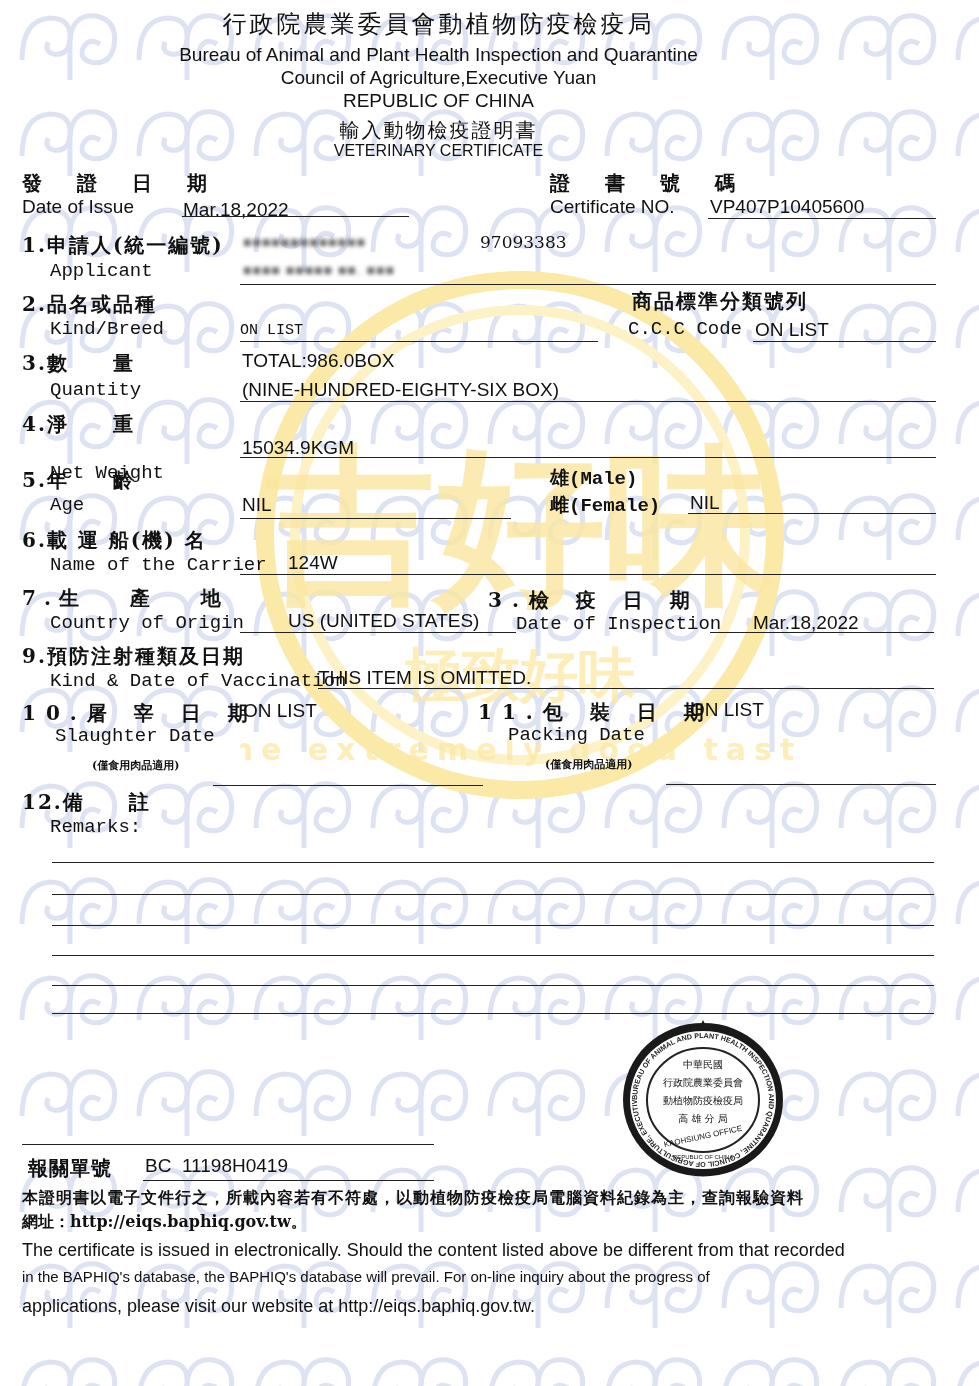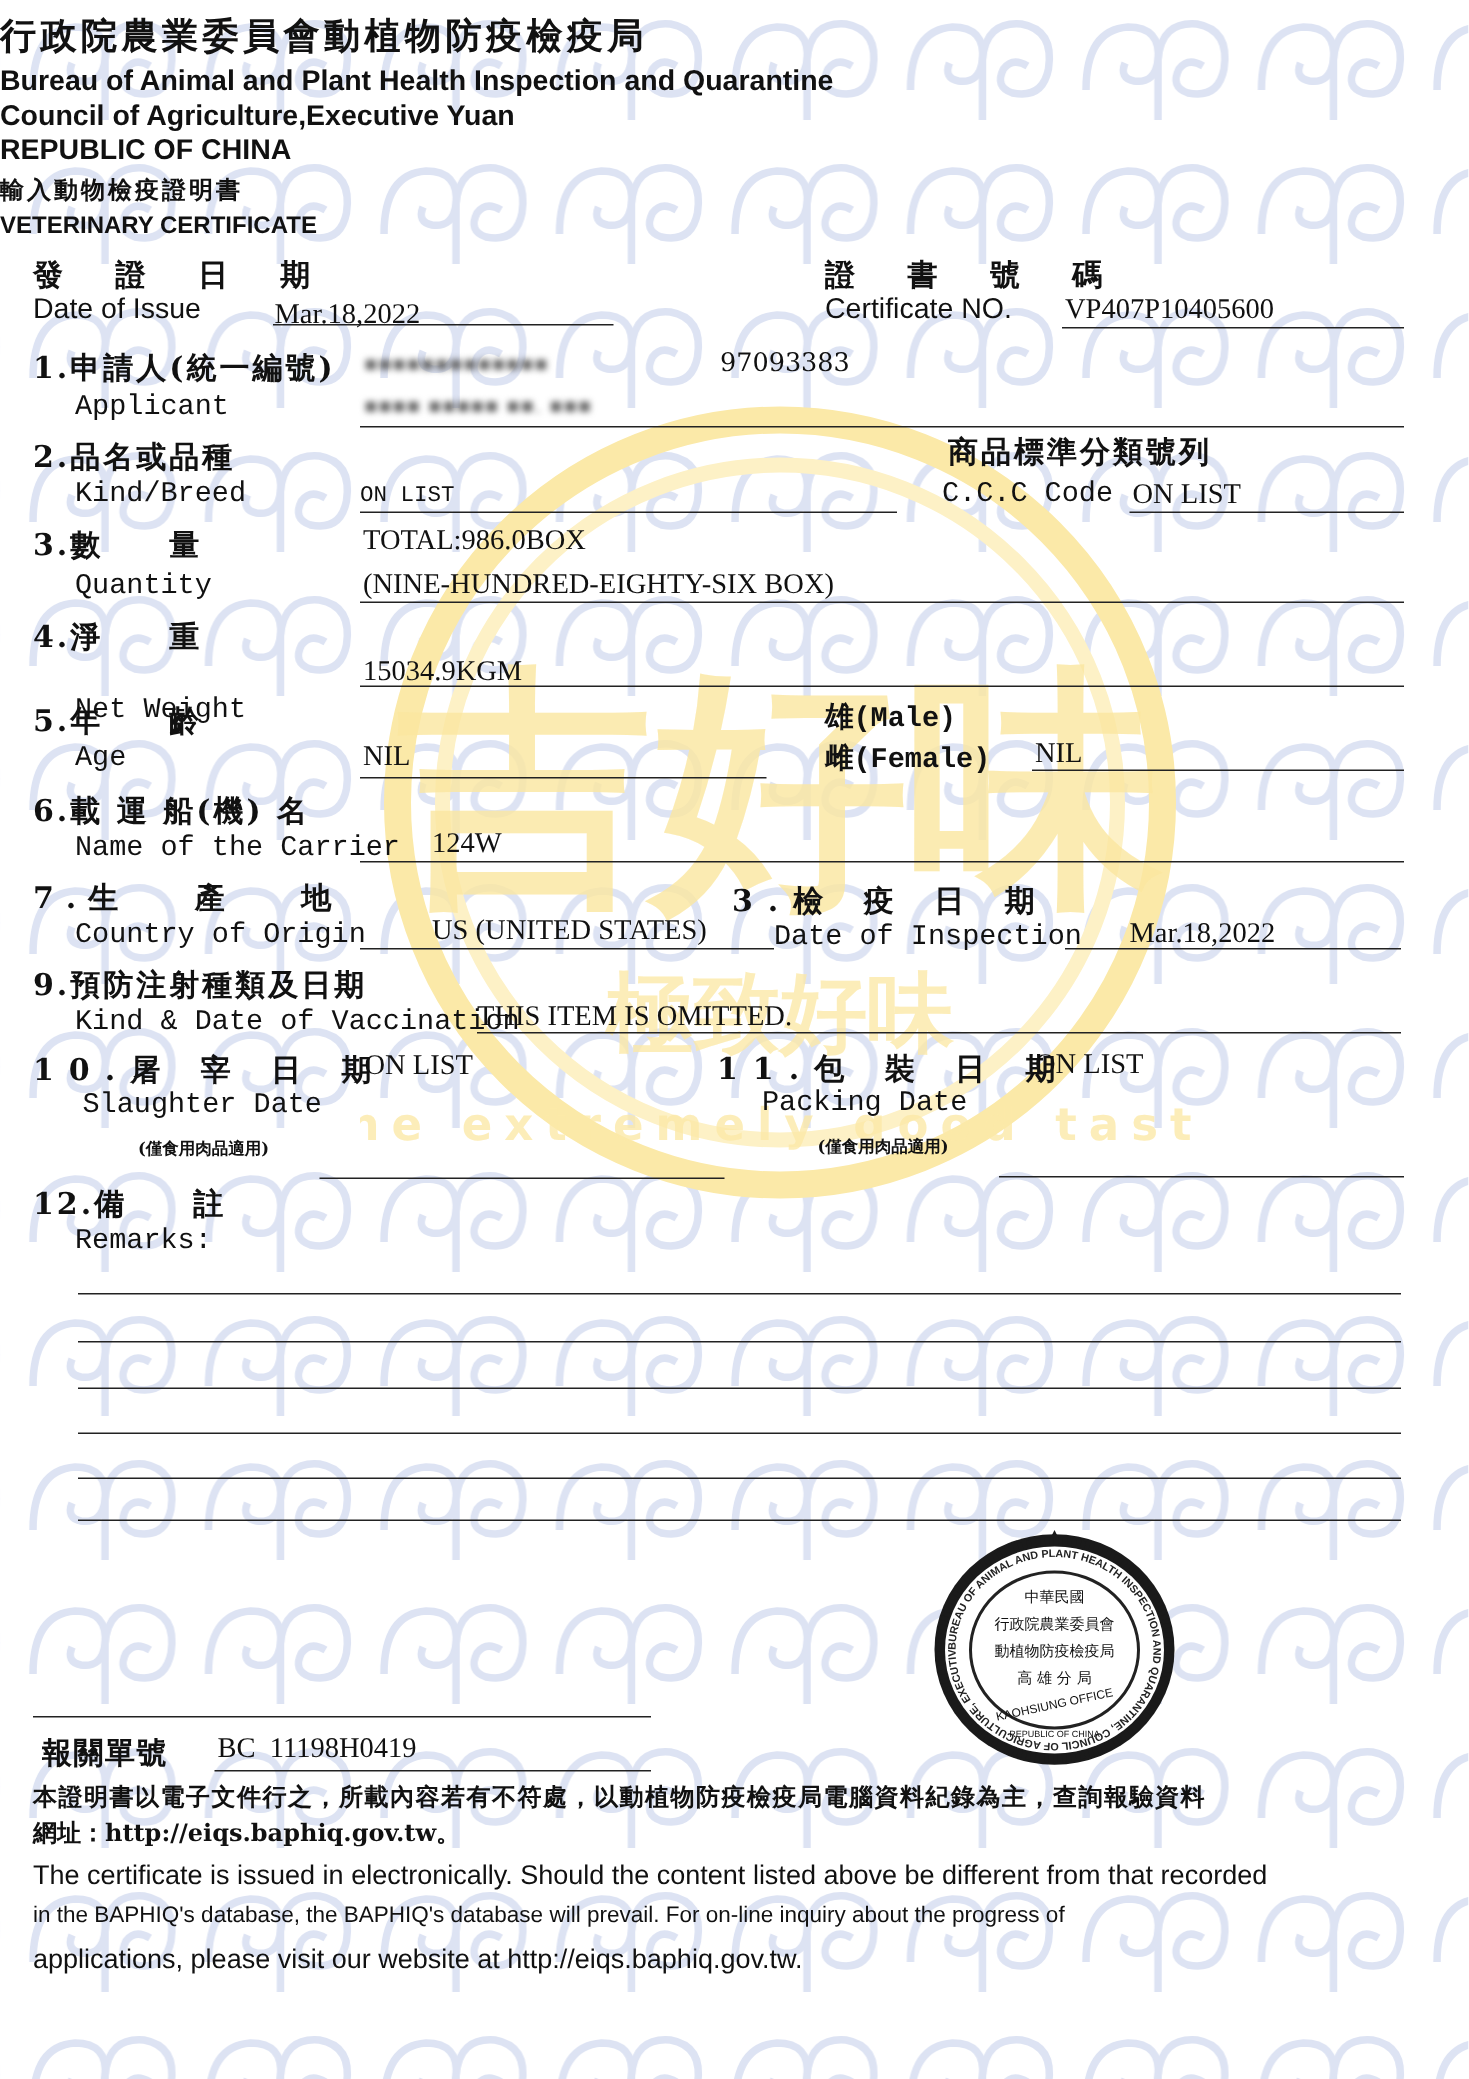--- a/index.html
+++ b/index.html
@@ -4,23 +4,23 @@
 <style>
   html,body{margin:0;padding:0;background:#fff;}
   body{width:979px;height:1386px;position:relative;overflow:hidden;font-family:"Liberation Sans",sans-serif;color:#111;}
   .bgpat{position:absolute;left:0;top:0;width:979px;height:1386px;z-index:0;}
   .wm{position:absolute;left:240px;top:255px;width:560px;height:560px;z-index:1;pointer-events:none;}
   .abs{position:absolute;z-index:2;white-space:nowrap;}
   .serif{font-family:"DejaVu Serif","Liberation Serif",serif;}
   .mono{font-family:"Liberation Mono","DejaVu Sans Mono",monospace;}
   .cjk{font-family:"DejaVu Serif","Liberation Serif",serif;font-weight:bold;font-size:20px;letter-spacing:2px;}
   .lbl{font-family:"Liberation Mono","DejaVu Sans Mono",monospace;font-size:19px;}
-  .val{font-family:Liberation Serif, serif;font-size:19px;}
+  .val{font-family:Liberation Sans, sans-serif;font-size:19px;}
   .line{position:absolute;z-index:2;height:0;border-top:1.6px solid #222;}
-  .c{left:0;width:877px;font-weight:bold;}
+  .c{text-align:center;left:0;width:877px;}
   .blur{filter:blur(2.2px);color:#666;font-size:14px;letter-spacing:1px;}
   .small{font-size:11px;font-weight:bold;font-family:"DejaVu Serif",serif;}
 </style>
 </head>
 <body>
 
 <svg class="bgpat" width="979" height="1386">
   <defs>
     <pattern id="pp" x="10" y="0" width="117" height="96" patternUnits="userSpaceOnUse">
       <g fill="none" stroke="#dde3f3" stroke-width="5">
@@ -38,21 +38,21 @@
   <circle cx="280" cy="280" r="225" fill="none" stroke="#fdf1c6" stroke-width="10"></circle>
   <text x="280" y="330" text-anchor="middle" font-family="DejaVu Sans,sans-serif" font-weight="bold" font-size="170" fill="#fbe7a0" opacity="0.8">吉好味</text>
   <text x="280" y="440" text-anchor="middle" font-family="DejaVu Sans,sans-serif" font-weight="bold" font-size="58" fill="#fce9a8" opacity="0.8">極致好味</text>
   <text x="280" y="505" text-anchor="middle" font-family="DejaVu Sans,sans-serif" font-weight="bold" font-size="30" fill="#fce9a8" letter-spacing="8" opacity="0.8">the extremely good taste</text>
 </svg>
 
 <div class="abs c serif" style="top:8px;font-size:24px;letter-spacing:3px;">行政院農業委員會動植物防疫檢疫局</div>
 <div class="abs c" style="top:44px;font-size:19px;">Bureau of Animal and Plant Health Inspection and Quarantine</div>
 <div class="abs c" style="top:67px;font-size:19px;">Council of Agriculture,Executive Yuan</div>
 <div class="abs c" style="top:90px;font-size:19px;">REPUBLIC OF CHINA</div>
-<div class="abs c serif" style="top:117px;font-size:16px;letter-spacing:2px;">輸入動物檢疫證明書</div>
+<div class="abs c serif" style="top:117px;font-size:20px;letter-spacing:2px;">輸入動物檢疫證明書</div>
 <div class="abs c" style="top:142px;font-size:16px;">VETERINARY CERTIFICATE</div>
 
 <div class="abs cjk" style="left:22px;top:170px;letter-spacing:14px;">發 證 日 期</div>
 <div class="abs" style="left:22px;top:196px;font-size:19px;">Date of Issue</div>
 <div class="abs val" style="left:183px;top:199px;">Mar.18,2022</div>
 <div class="line" style="left:182px;top:216px;width:227px;"></div>
 
 <div class="abs cjk" style="left:550px;top:170px;letter-spacing:14px;">證 書 號 碼</div>
 <div class="abs" style="left:550px;top:196px;font-size:19px;">Certificate NO.</div>
 <div class="abs val" style="left:710px;top:196px;">VP407P10405600</div>

